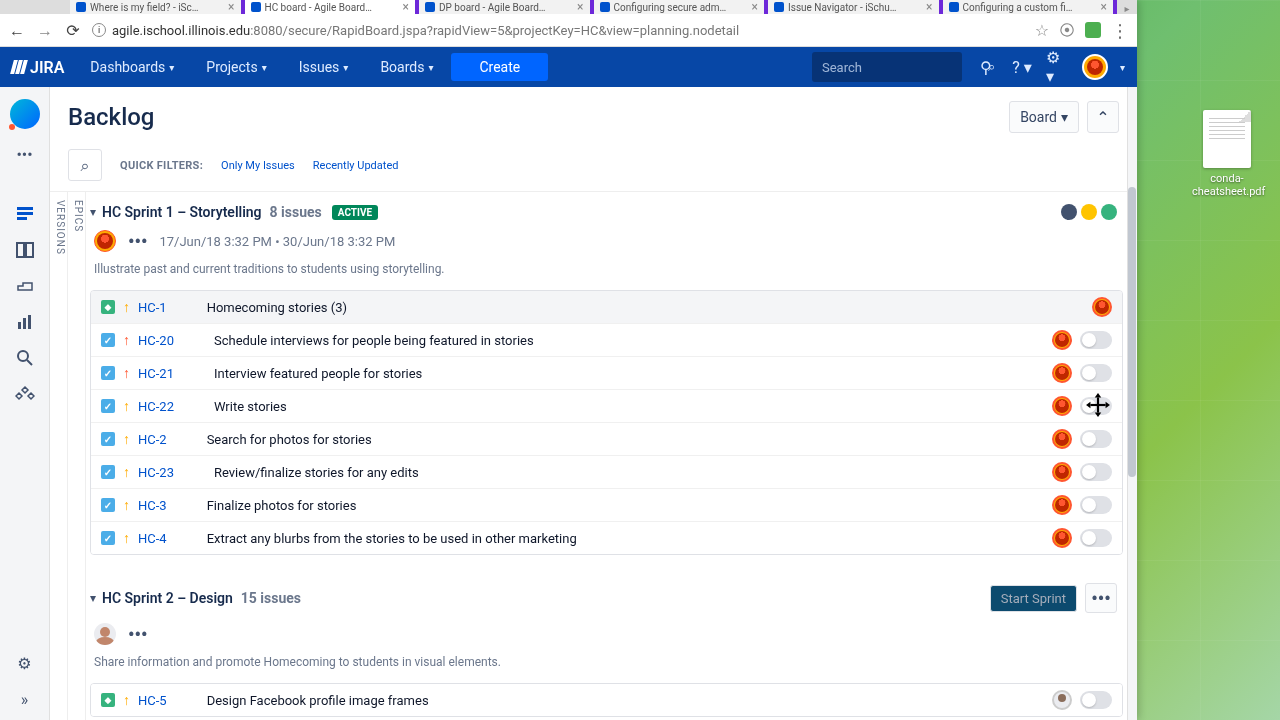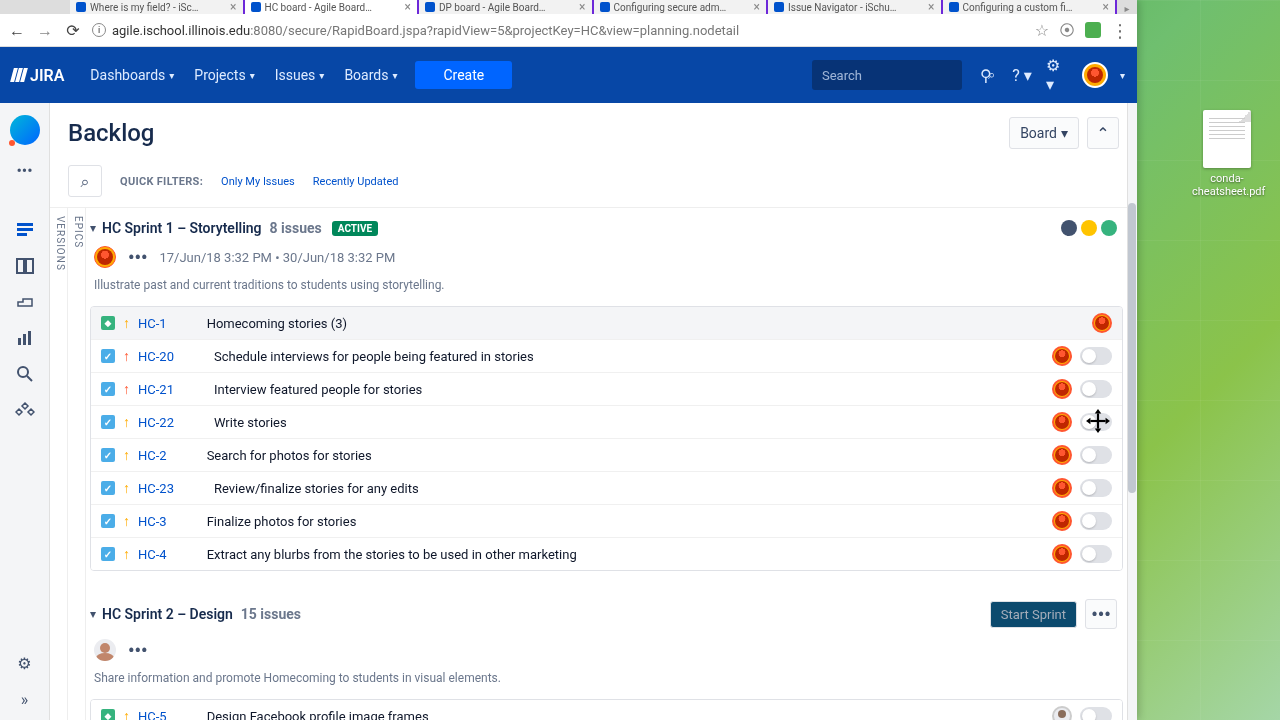--- a/index.html
+++ b/index.html
@@ -16,45 +16,45 @@
 .desktop-file-icon::before { content:''; position:absolute; top:0; right:0; width:12px; height:12px; background: linear-gradient(135deg, transparent 50%, #ddd 50%); }
 .desktop-file-lines { position: absolute; top: 8px; left: 6px; right: 6px; }
 .desktop-file-lines span { display: block; height: 1px; background: #ccc; margin-bottom: 3px; }
 .desktop-file-label { color: #fff; font-size: 11px; text-shadow: 0 1px 2px rgba(0,0,0,0.5); line-height: 1.2; }
 
 
 .browser { position: absolute; left: 0; top: 0; width: 1137px; height: 720px; background: #fff; box-shadow: 2px 0 8px rgba(0,0,0,0.2); display: flex; flex-direction: column; }
 
 
 .tabbar { height: 14px; background: #ddd; display: flex; align-items: flex-end; overflow: hidden; padding-left: 70px; }
-.tab { flex: 1; height: 14px; background: #f2f2f2; border-right: 2px solid #6d28d9; display: flex; align-items: center; padding: 0 6px; font-size: 10px; color: #555; white-space: nowrap; overflow: hidden; position: relative; }
+.tab { flex: 1; height: 14px; background: #f2f2f2; border-right: 4px solid #6d28d9; display: flex; align-items: center; padding: 0 6px; font-size: 10px; color: #555; white-space: nowrap; overflow: hidden; position: relative; }
 .tab.active { background: #fff; }
 .tab-favicon { width: 10px; height: 10px; background: #0052cc; border-radius: 2px; margin-right: 4px; flex-shrink: 0; }
 .tab-close { margin-left: auto; font-size: 12px; color: #888; flex-shrink: 0; }
 .tab-new { width: 20px; text-align: center; color: #888; font-size: 10px; }
 
 
 .urlbar { height: 33px; background: #fff; border-bottom: 1px solid #ddd; display: flex; align-items: center; padding: 0 8px; gap: 10px; }
 .nav-btn { width: 18px; height: 18px; display: flex; align-items: center; justify-content: center; color: #888; font-size: 16px; }
 .nav-btn.enabled { color: #444; }
 .url-field { flex: 1; display: flex; align-items: center; gap: 6px; font-size: 13px; color: #333; }
 .url-icon { width: 14px; height: 14px; border: 1px solid #888; border-radius: 50%; display: flex; align-items: center; justify-content: center; font-size: 9px; }
 .url-text .host { color: #333; }
 .url-text .path { color: #777; }
 .url-star { color: #888; font-size: 16px; }
 .ext-icon { width: 16px; height: 16px; background: #4caf50; border-radius: 3px; }
 .ext-icon.shield { background: #4caf50; }
 .menu-dots { font-size: 18px; color: #666; }
 
 
-.jira-header { height: 56px; background: #0747a6; display: flex; align-items: center; padding: 0 12px; color: #deebff; flex-shrink: 0; }
+.jira-header { height: 40px; background: #0747a6; display: flex; align-items: center; padding: 0 12px; color: #deebff; flex-shrink: 0; }
 .jira-logo { font-weight: 600; color: #fff; font-size: 16px; display: flex; align-items: center; gap: 4px; margin-right: 16px; }
 .jira-logo-icon { display: flex; gap: 1px; }
 .jira-logo-icon span { width: 4px; height: 14px; background: #fff; transform: skewX(-15deg); }
-.jira-nav { display: flex; gap: 0; }
+.jira-nav { display: flex; gap: 12px; }
 .jira-nav-item { padding: 6px 10px; color: #deebff; font-size: 14px; border-radius: 3px; display: flex; align-items: center; gap: 4px; }
 .jira-nav-item .caret { font-size: 10px; }
 .jira-create { background: #0065ff; color: #fff; padding: 6px 28px; border-radius: 3px; font-size: 14px; margin-left: 8px; }
 .jira-right { margin-left: auto; display: flex; align-items: center; gap: 12px; }
 .jira-search { background: rgba(9,30,66,0.48); border-radius: 3px; width: 150px; height: 30px; display: flex; align-items: center; padding: 0 10px; color: #deebff; font-size: 13px; }
 .jira-search input { background: transparent; border: none; color: #deebff; flex: 1; outline: none; font-size: 13px; }
 .jira-search input::placeholder { color: #deebff; opacity: 0.7; }
 .jira-icon { width: 24px; height: 24px; display: flex; align-items: center; justify-content: center; color: #deebff; font-size: 16px; }
 .jira-avatar { width: 26px; height: 26px; border-radius: 50%; background: #ffab00; border: 2px solid #fff; position: relative; }
 .jira-avatar::after { content:''; position:absolute; inset:3px; background: radial-gradient(circle at 50% 35%, #ff5630 30%, #bf2600 31%); border-radius: 50%; }

